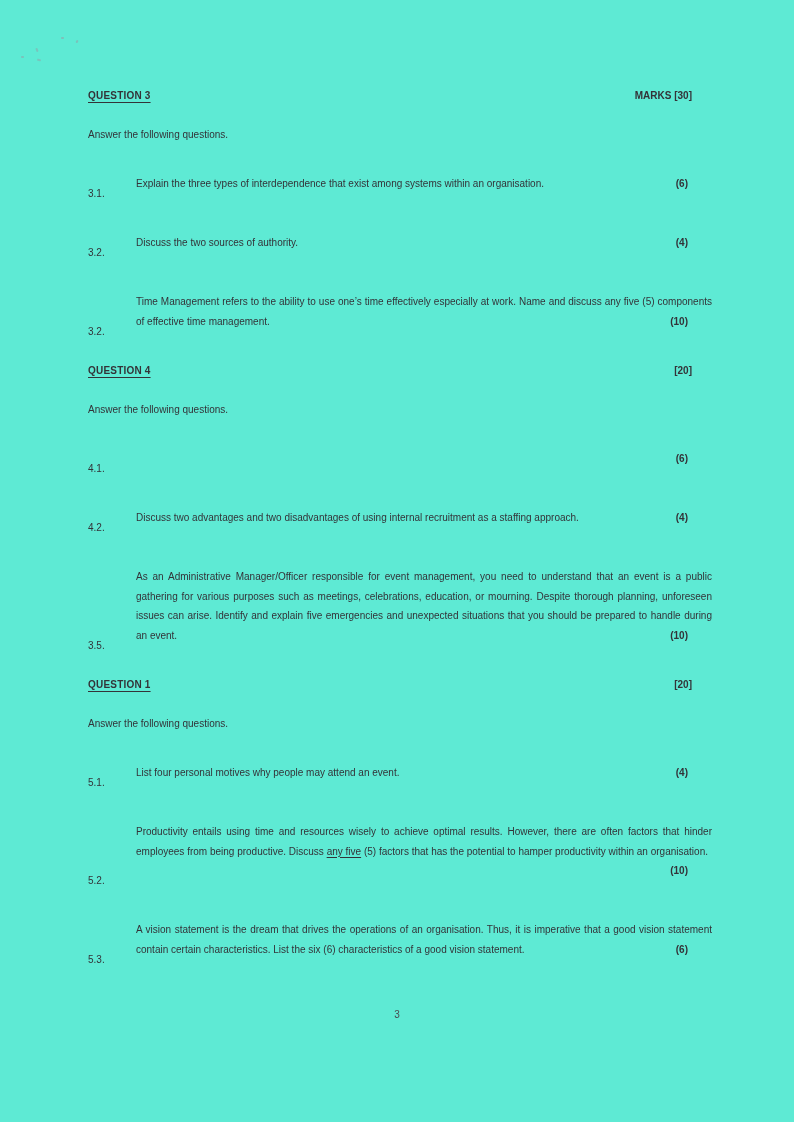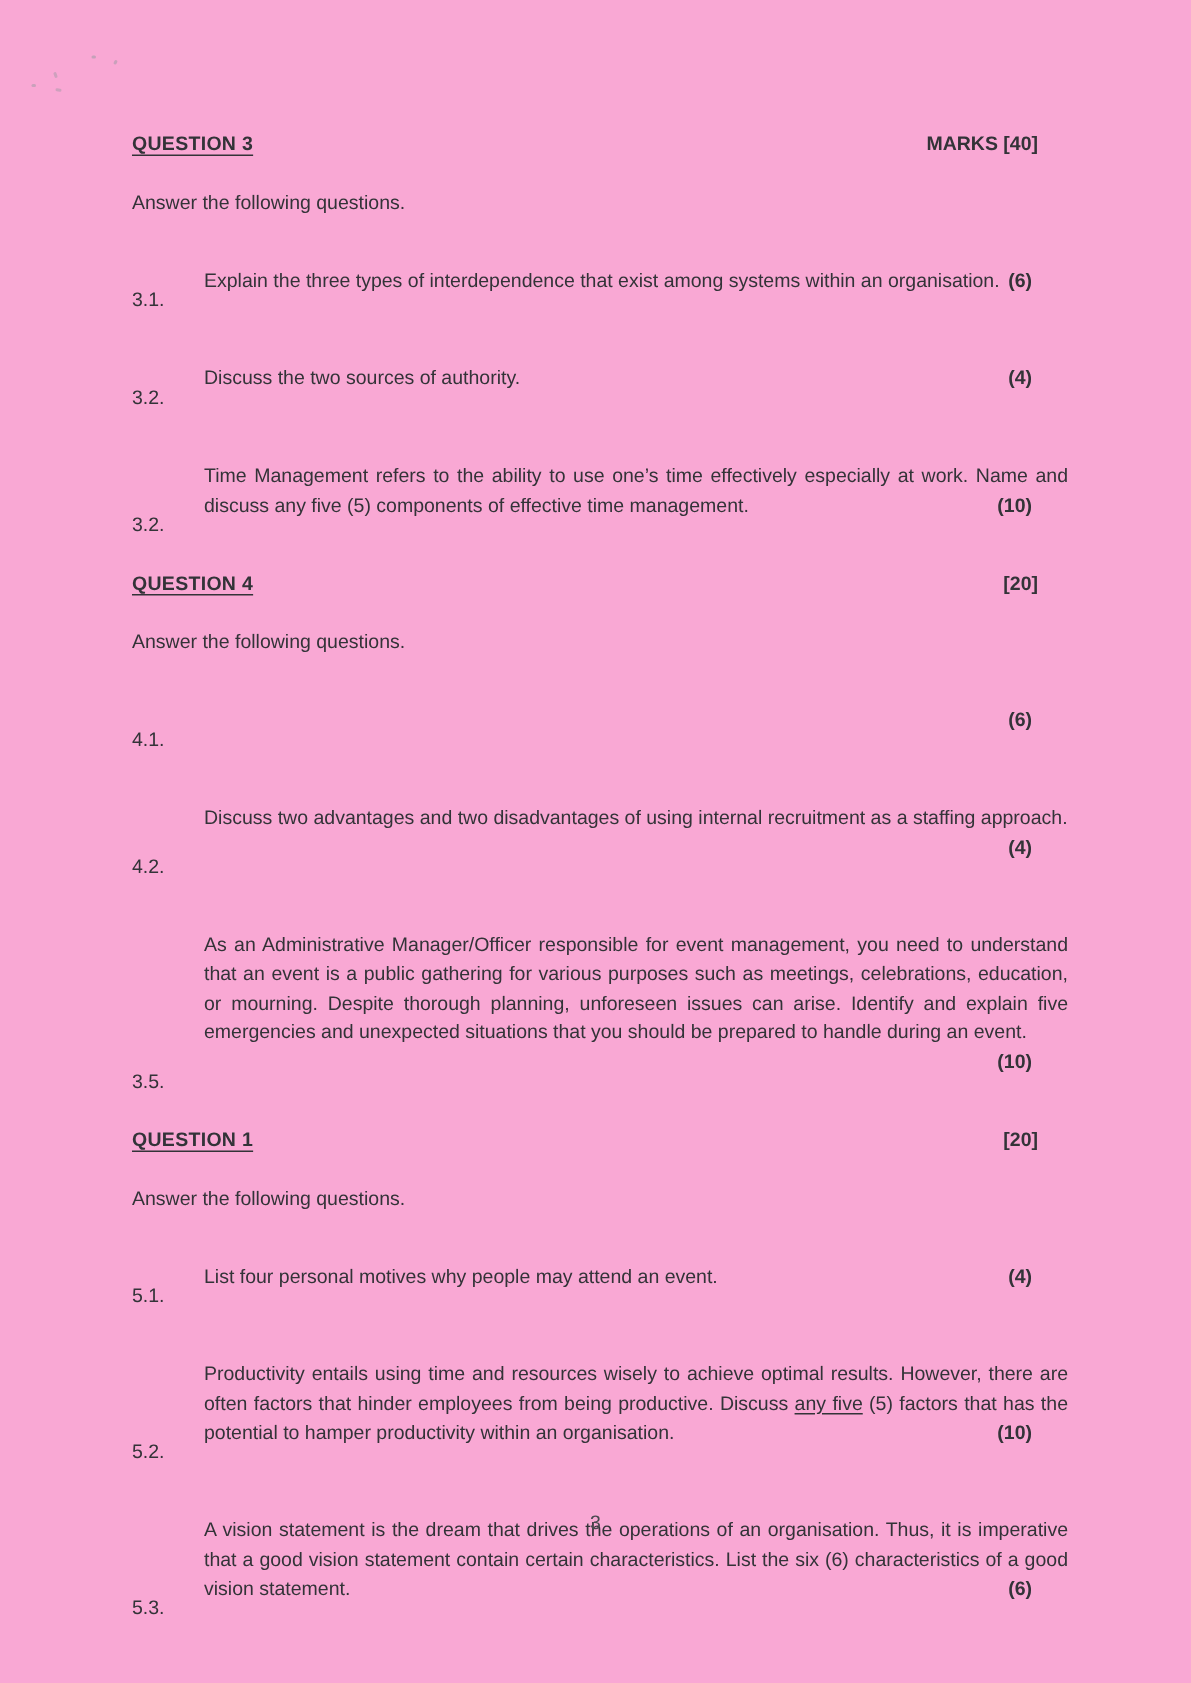--- a/index.html
+++ b/index.html
@@ -1,22 +1,22 @@
 <!DOCTYPE html>
 <html><head>
 <meta charset="utf-8">
 <style>
   html, body { margin: 0; padding: 0; background: #ffffff; }
   .page {
     position: relative;
     width: 794px;
     height: 1122px;
-    background: #f9a8d4;
+    background: #5eead4;
     font-family: "Liberation Sans", sans-serif;
-    font-size: 13px;
+    font-size: 10px;
     line-height: 19.5px;
     color: #333338;
     overflow: hidden;
   }
   .content {
     position: absolute;
     left: 88px;
     top: 86px;
     width: 624px;
   }
@@ -68,21 +68,21 @@
   <div class="scuff s2"></div>
   <div class="scuff s3"></div>
   <div class="scuff s4"></div>
   <div class="scuff s5"></div>
 
   <div class="content">
 
     <div class="section">
       <div class="section-head">
         <span class="title">QUESTION 3</span>
-        <span class="smarks">MARKS [40]</span>
+        <span class="smarks">MARKS [30]</span>
       </div>
       <p class="intro">Answer the following questions.</p>
 
       <div class="item">
         <span class="inum">3.1.</span>
         <p class="itext"><span class="marks">(6)</span><span><span>Explain the three types of interdependence that exist among systems within an organisation.</span></span></p>
       </div>
 
       <div class="item">
         <span class="inum">3.2.</span>

